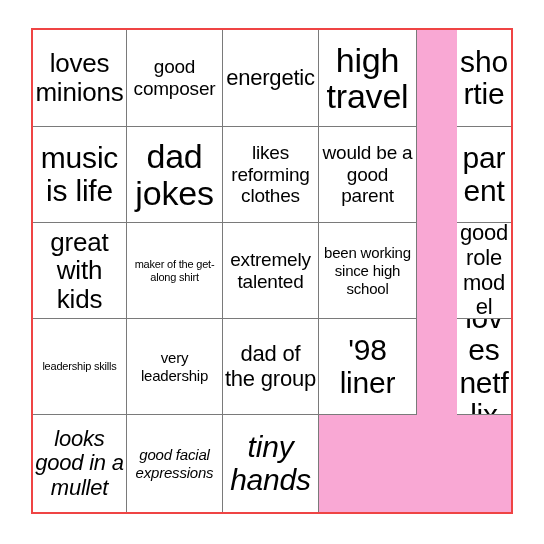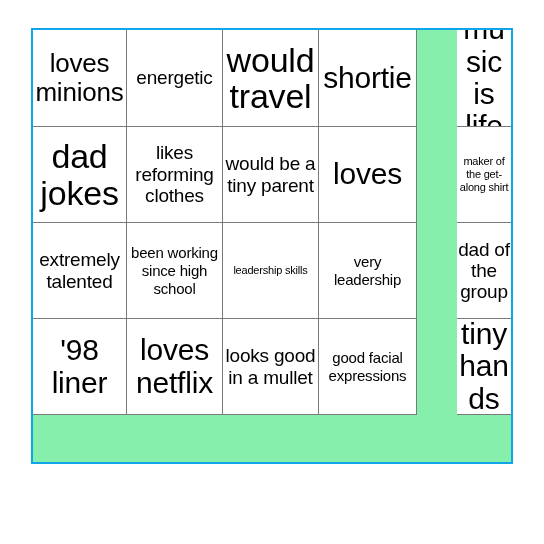--- a/index.html
+++ b/index.html
@@ -14,27 +14,27 @@
     position: relative;
     width: 544px;
     height: 544px;
     overflow: hidden;
   }
   #bingo-card {
     position: absolute;
     left: 31px;
     top: 28px;
     width: 482px;
-    height: 436px;
+    height: 486px;
     box-sizing: border-box;
-    border: 2px solid #0ea5e9;
+    border: 2px solid #ef4444;
     display: grid;
     grid-template-columns: 94px 96px 96px 98px 94px;
     grid-template-rows: 97px 96px 96px 96px 97px;
-    background: #86efac;
+    background: #f9a8d4;
   }
   .bingo-cell {
     box-sizing: border-box;
     border-right: 1px solid #7a7a7a;
     border-bottom: 1px solid #7a7a7a;
     display: flex;
     align-items: center;
     justify-content: center;
     text-align: center;
     overflow: hidden;
@@ -48,70 +48,79 @@
     width: 100%;
     color: #000000;
     line-height: 1.12;
     letter-spacing: -0.2px;
     word-break: break-word;
   }
   
   .fs-xl  { font-size: 34px; line-height: 1.06; }
   .fs-lg  { font-size: 30px; line-height: 1.08; }
   .fs-ml  { font-size: 26px; line-height: 1.1; }
-  .fs-md  { font-size: 19px; line-height: 1.12; }
+  .fs-md  { font-size: 22px; line-height: 1.12; }
   .fs-sm  { font-size: 19px; line-height: 1.15; }
   .fs-xs  { font-size: 11px; line-height: 1.17; }
   .fs-xxs { font-size: 15px; line-height: 1.2; }
 </style>
 </head>
 <body>
 
 <div id="bingo-wrap">
   <div id="bingo-card">
 
     <div class="bingo-cell">
         <span class="cell-text fs-ml">loves minions</span>
       </div>
     <div class="bingo-cell">
+        <span class="cell-text fs-sm">good composer</span>
+      </div>
+    <div class="bingo-cell">
         <span class="cell-text fs-md">energetic</span>
       </div>
     <div class="bingo-cell">
-        <span class="cell-text fs-xl">would travel</span>
+        <span class="cell-text fs-xl">high travel</span>
       </div>
     <div class="bingo-cell">
         <span class="cell-text fs-lg">shortie</span>
       </div>
 
     <div class="bingo-cell">
         <span class="cell-text fs-lg">music is life</span>
       </div>
     <div class="bingo-cell">
         <span class="cell-text fs-xl">dad jokes</span>
       </div>
     <div class="bingo-cell">
         <span class="cell-text fs-sm">likes reforming clothes</span>
       </div>
     <div class="bingo-cell">
-        <span class="cell-text fs-sm">would be a tiny parent</span>
+        <span class="cell-text fs-sm">would be a good parent</span>
       </div>
 
     <div class="bingo-cell">
-        <span class="cell-text fs-lg">loves</span>
+        <span class="cell-text fs-lg">parent</span>
+      </div>
+    <div class="bingo-cell">
+        <span class="cell-text fs-ml">great with kids</span>
       </div>
     <div class="bingo-cell">
         <span class="cell-text fs-xs">maker of the get-along shirt</span>
       </div>
     <div class="bingo-cell">
         <span class="cell-text fs-sm">extremely talented</span>
       </div>
     <div class="bingo-cell">
         <span class="cell-text fs-xxs">been working since high school</span>
       </div>
 
+    <div class="bingo-cell">
+        <span class="cell-text fs-md">good role model</span>
+      </div>
     <div class="bingo-cell">
         <span class="cell-text fs-xs">leadership skills</span>
       </div>
     <div class="bingo-cell">
         <span class="cell-text fs-xxs">very leadership</span>
       </div>
     <div class="bingo-cell">
         <span class="cell-text fs-md">dad of the group</span>
       </div>
 

